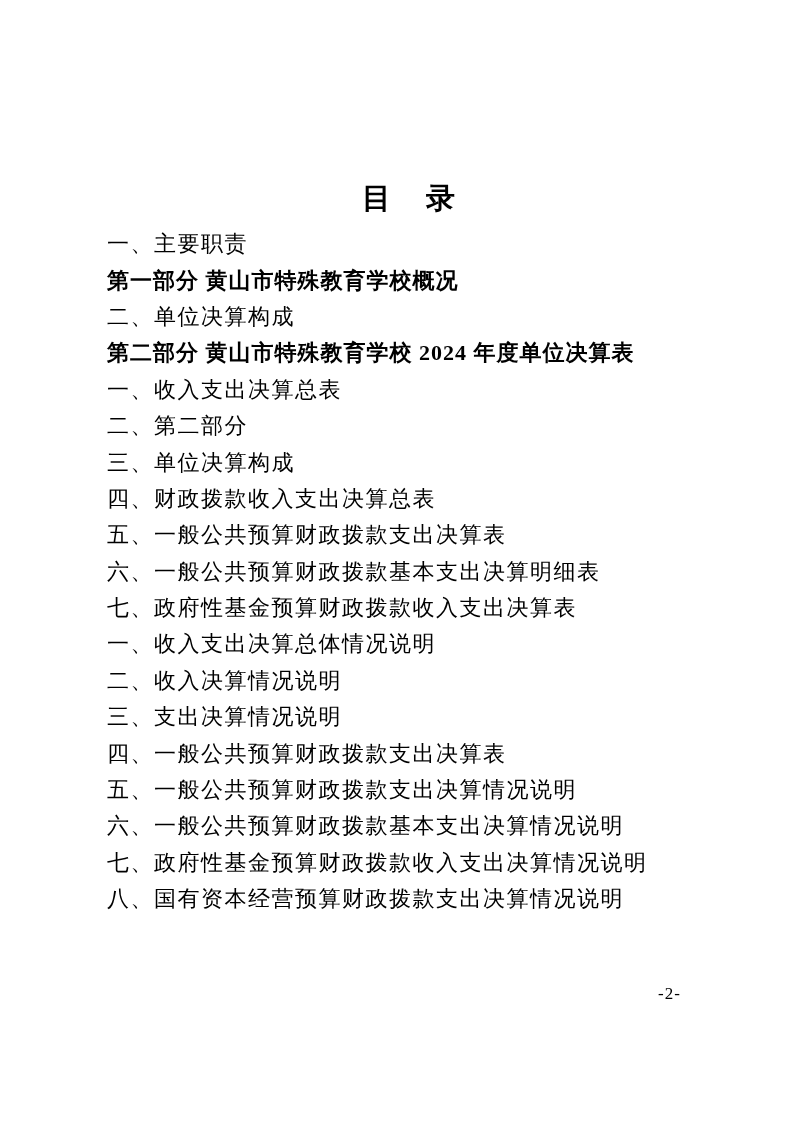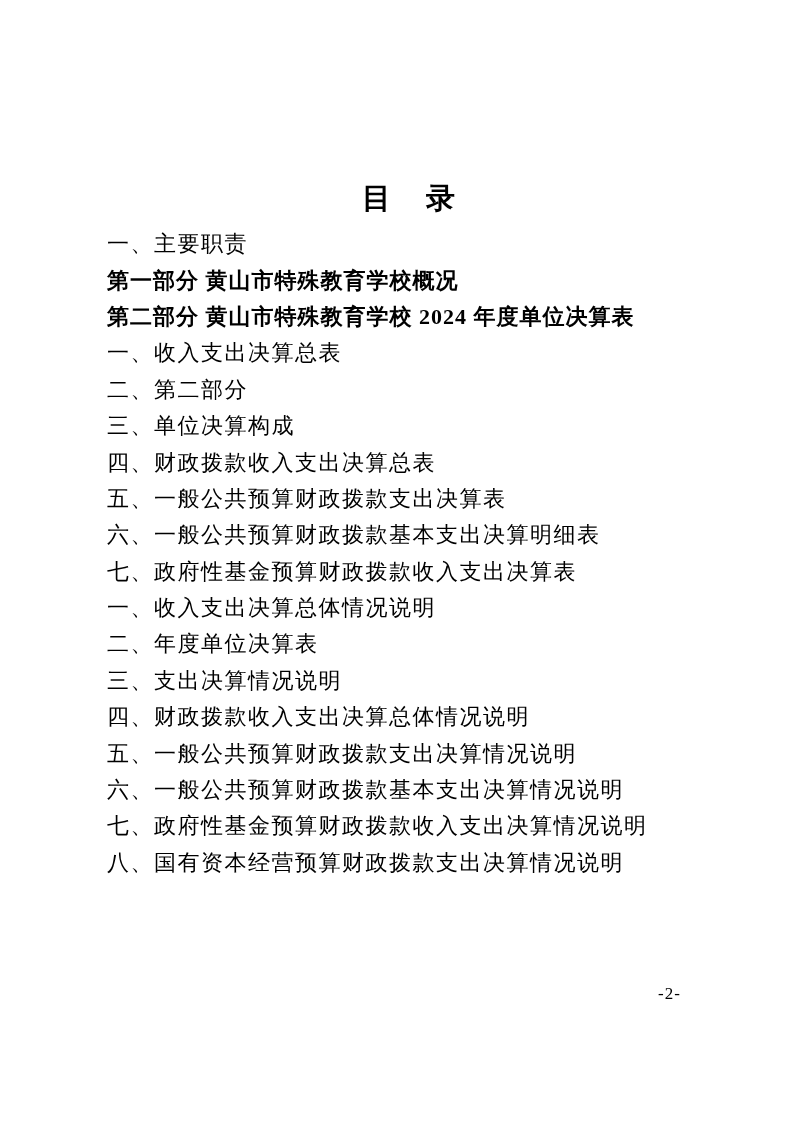--- a/index.html
+++ b/index.html
@@ -58,38 +58,39 @@
 <body>
 
 <div class="page">
   <div class="content">
 
     <h1 class="doc-title">目　录</h1>
 
     <section>
       <div class="toc-line">一、主要职责</div>
       <div class="toc-line heading">第一部分 黄山市特殊教育学校概况</div>
+      <div class="toc-line">二、单位决算构成</div>
     </section>
 
     <section>
       <div class="toc-line heading">第二部分 黄山市特殊教育学校 2024 年度单位决算表</div>
       <div class="toc-line">一、收入支出决算总表</div>
       <div class="toc-line">二、第二部分</div>
       <div class="toc-line">三、单位决算构成</div>
       <div class="toc-line">四、财政拨款收入支出决算总表</div>
       <div class="toc-line">五、一般公共预算财政拨款支出决算表</div>
       <div class="toc-line">六、一般公共预算财政拨款基本支出决算明细表</div>
       <div class="toc-line">七、政府性基金预算财政拨款收入支出决算表</div>
     </section>
 
     <section>
       <div class="toc-line">一、收入支出决算总体情况说明</div>
-      <div class="toc-line">二、年度单位决算表</div>
+      <div class="toc-line">二、收入决算情况说明</div>
       <div class="toc-line">三、支出决算情况说明</div>
-      <div class="toc-line">四、财政拨款收入支出决算总体情况说明</div>
+      <div class="toc-line">四、一般公共预算财政拨款支出决算表</div>
       <div class="toc-line">五、一般公共预算财政拨款支出决算情况说明</div>
       <div class="toc-line">六、一般公共预算财政拨款基本支出决算情况说明</div>
       <div class="toc-line">七、政府性基金预算财政拨款收入支出决算情况说明</div>
       <div class="toc-line">八、国有资本经营预算财政拨款支出决算情况说明</div>
     </section>
 
   </div>
 
   <div class="page-number">-2-</div>
 </div>

